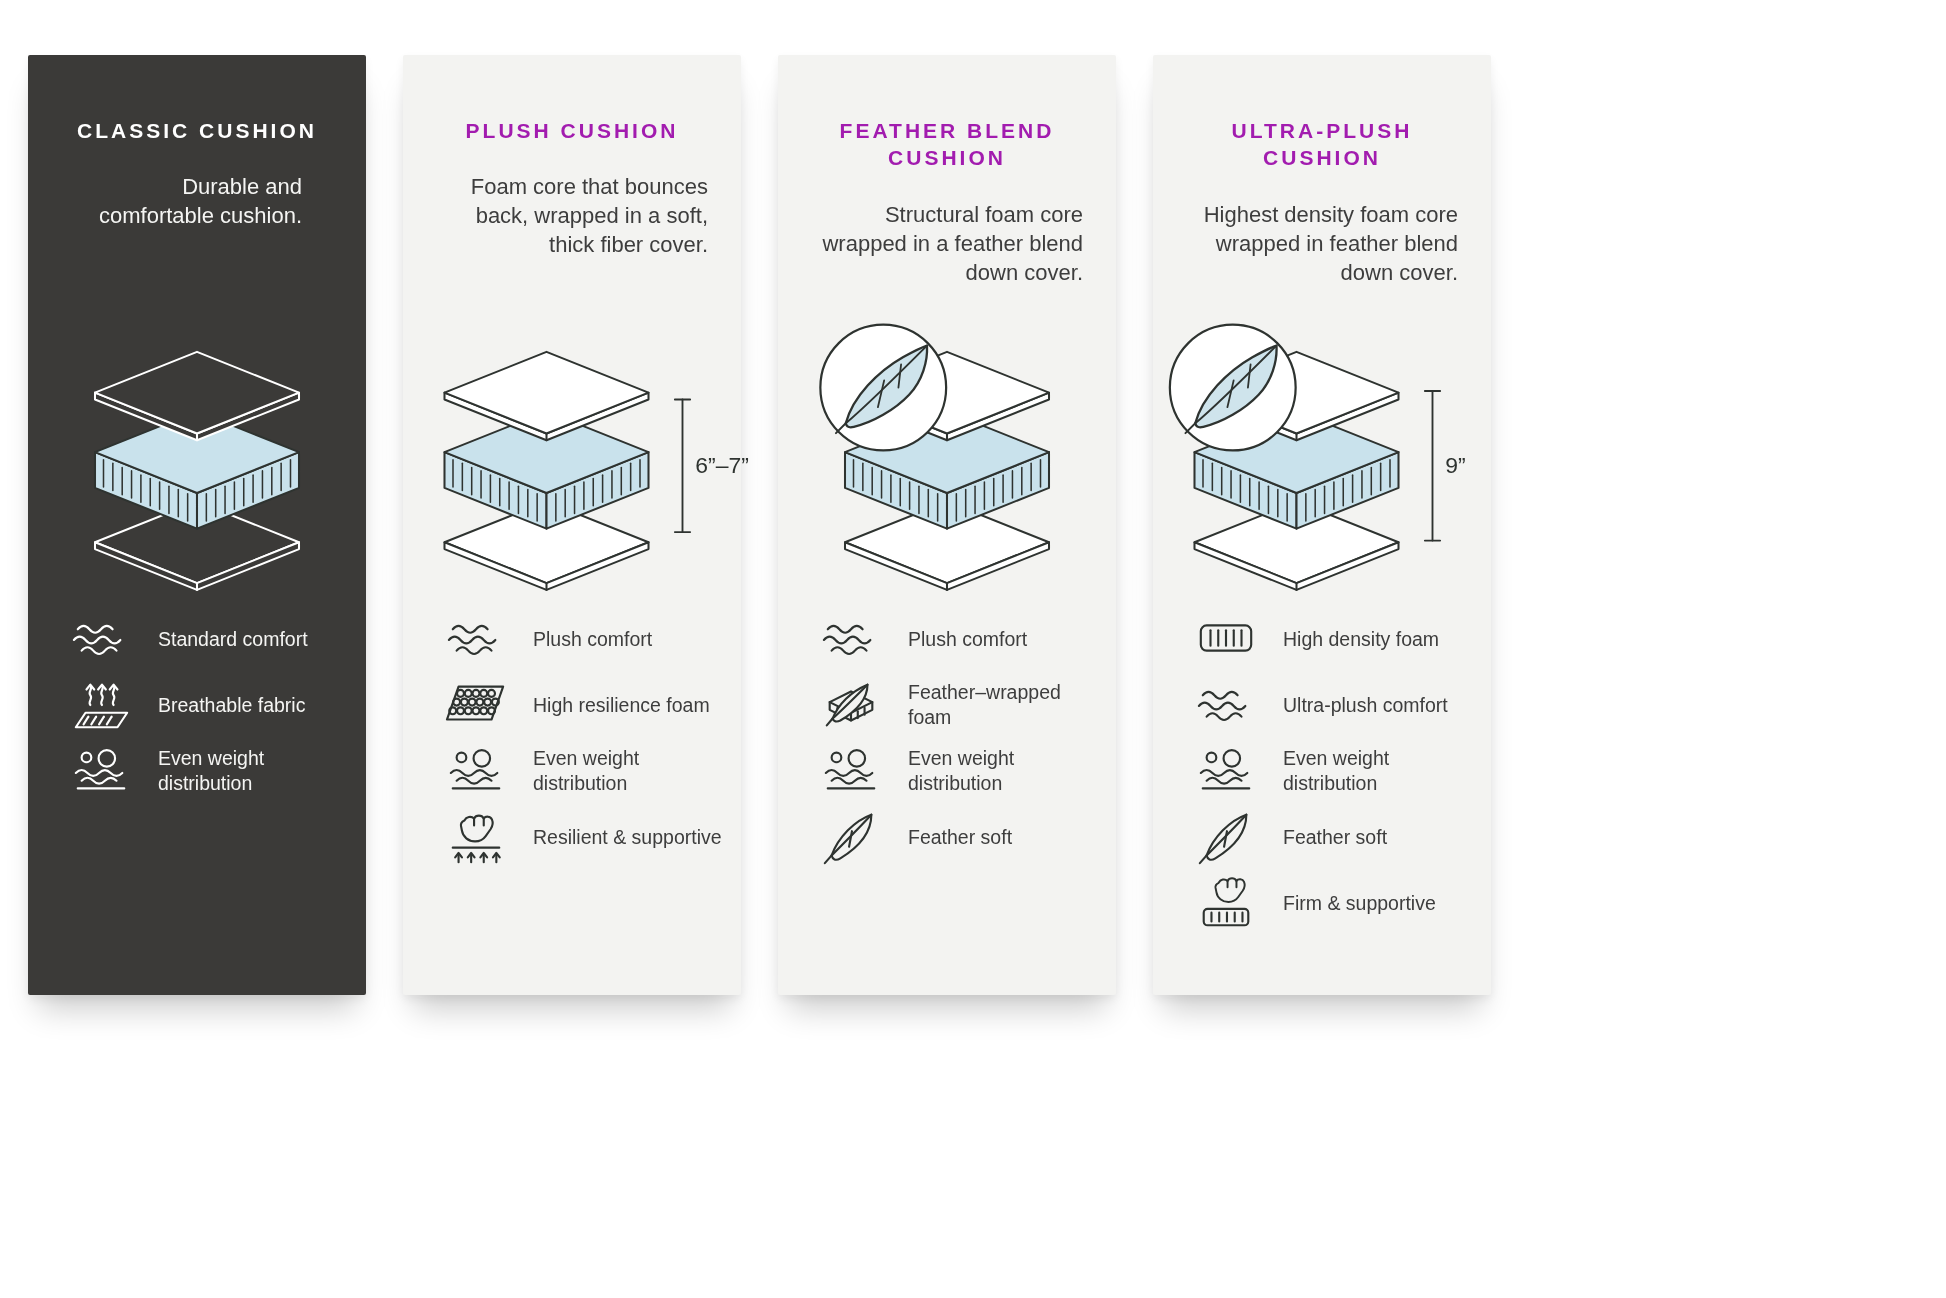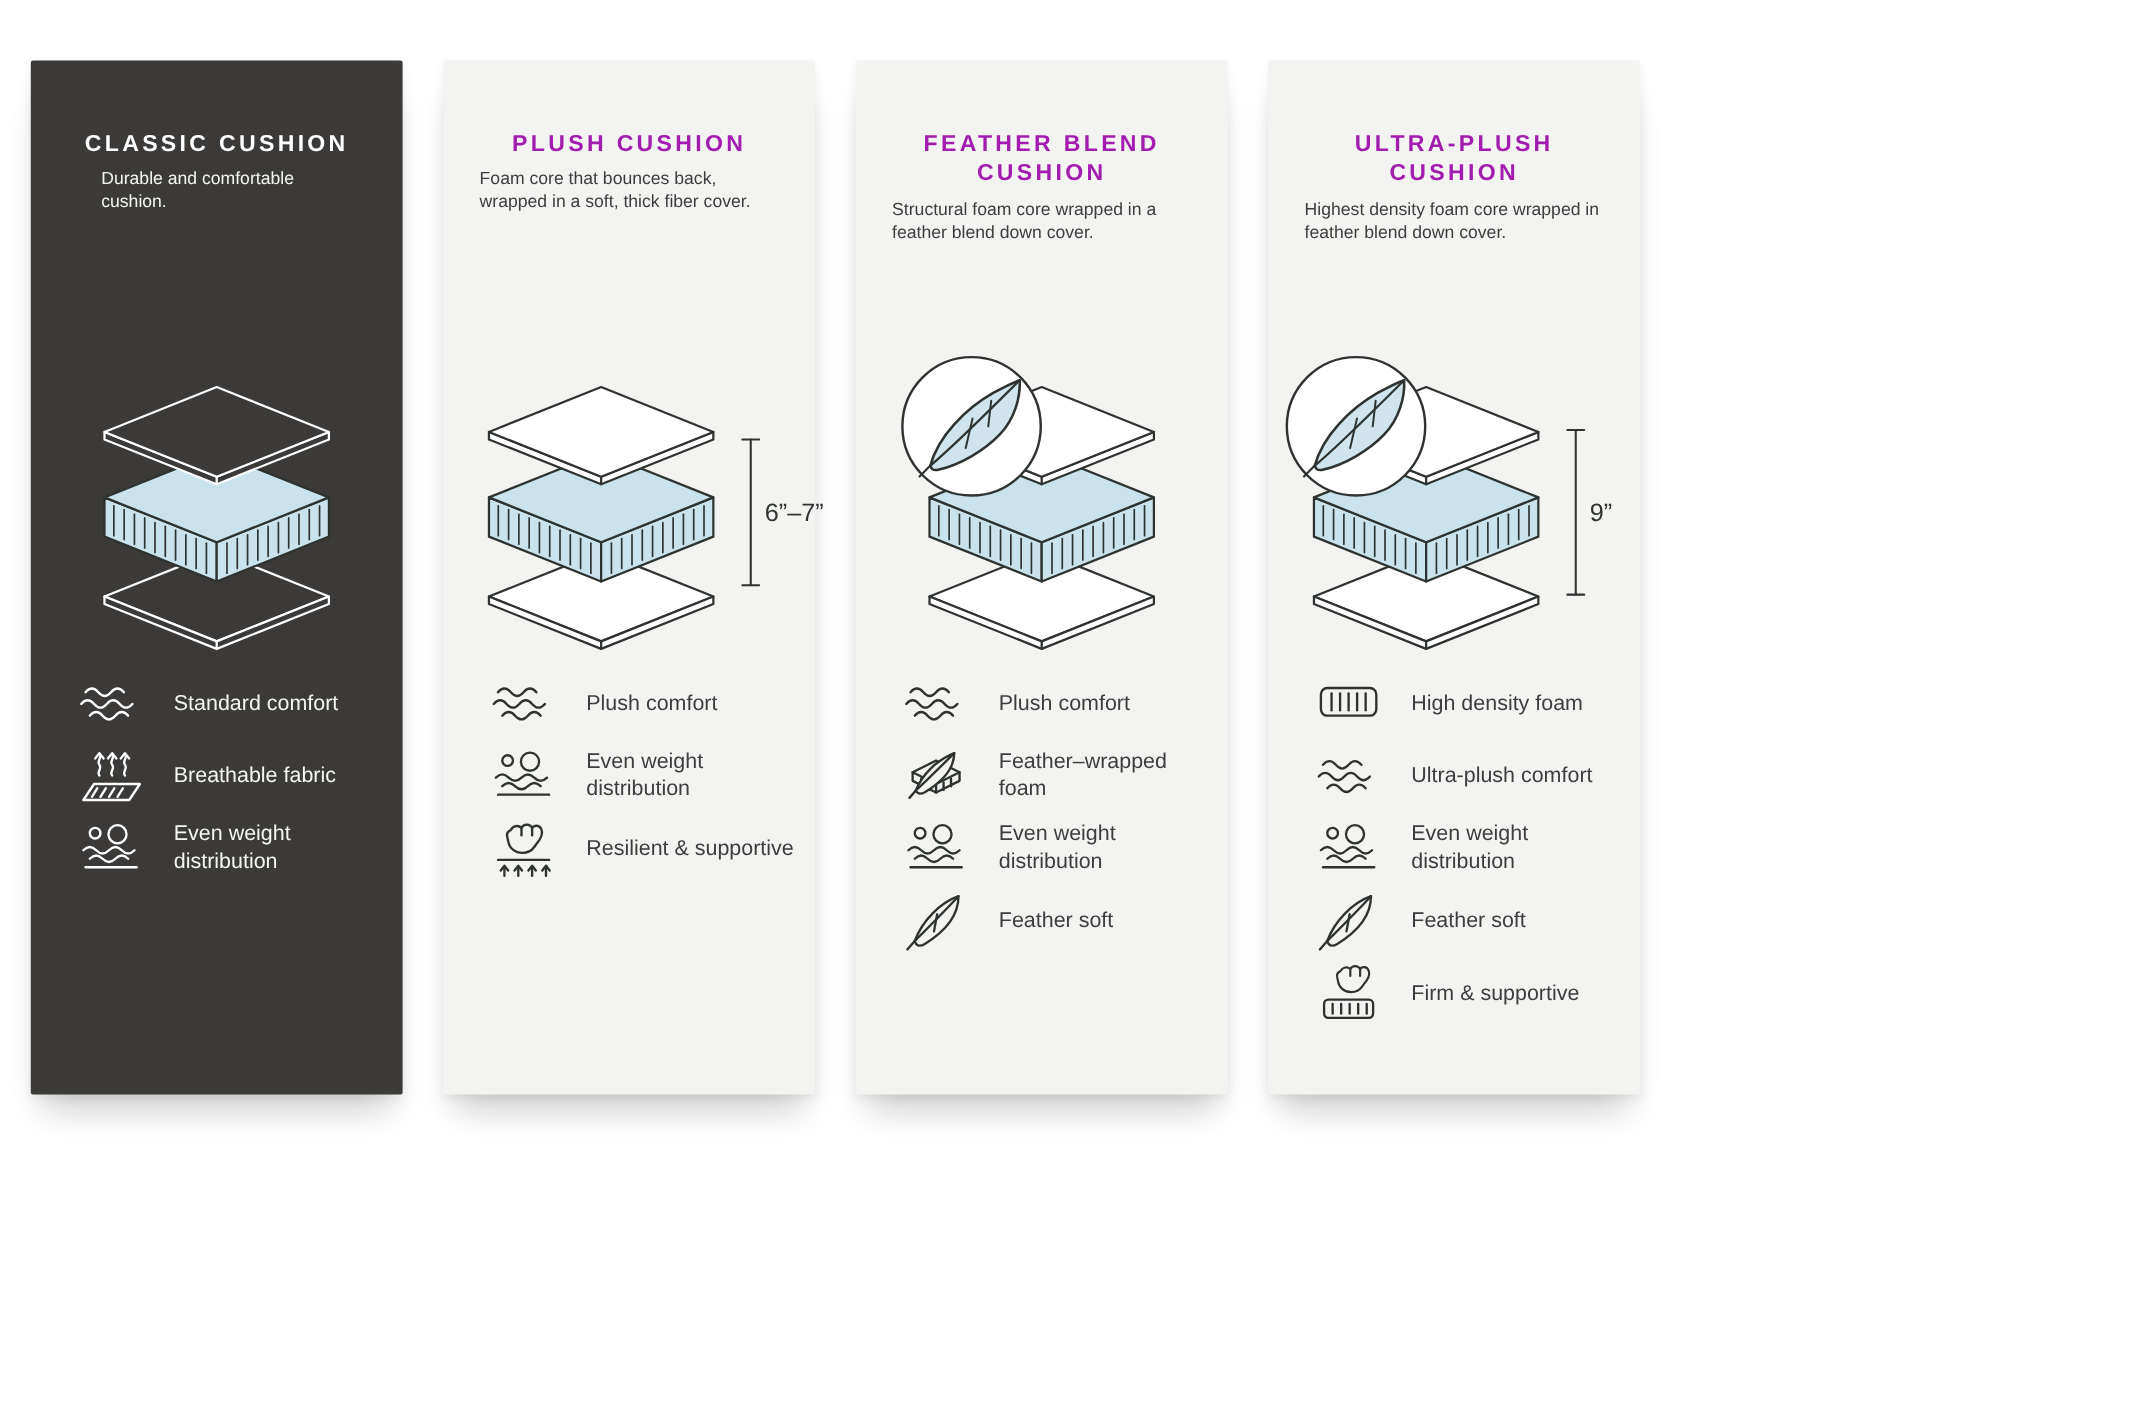--- a/index.html
+++ b/index.html
@@ -34,23 +34,23 @@
   }
   .card-title {
     margin-top:62px; padding:0 20px;
     text-align:center;
     font-size:21px; font-weight:bold;
     letter-spacing:3px; line-height:1.3;
     color:#a21caf;
   }
   .card.dark .card-title { color:#ffffff; }
   .card-desc {
-    margin:8px auto 0; max-width:272px;
-    text-align:left;
-    font-size:16px; line-height:1.32;
+    margin:28px auto 0; max-width:272px;
+    text-align:right;
+    font-size:22px; line-height:1.32;
   }
   .card.c1 .card-desc { max-width:210px; }
   .diagram {
     position:absolute; top:267px; left:0; right:0;
     display:flex; justify-content:center;
   }
   .diagram svg { overflow:visible; display:block; }
   svg.cushion {
     fill:var(--panel-fill);
     stroke:var(--panel-stroke);
@@ -292,20 +292,26 @@
     </div>
     <ul class="features">
       <li class="feature">
         <svg class="fi" viewBox="0 0 64 56">
             <use href="#icon-waves"></use>
           </svg>
         <span class="feature-label">Plush comfort</span>
       </li>
       <li class="feature">
         <svg class="fi" viewBox="0 0 64 56">
+            <use href="#icon-resilience"></use>
+          </svg>
+        <span class="feature-label">High resilience foam</span>
+      </li>
+      <li class="feature">
+        <svg class="fi" viewBox="0 0 64 56">
             <use href="#icon-weight"></use>
           </svg>
         <span class="feature-label">Even weight distribution</span>
       </li>
       <li class="feature">
         <svg class="fi" viewBox="0 0 64 56">
             <use href="#icon-resilient"></use>
           </svg>
         <span class="feature-label">Resilient &amp; supportive</span>
       </li>

